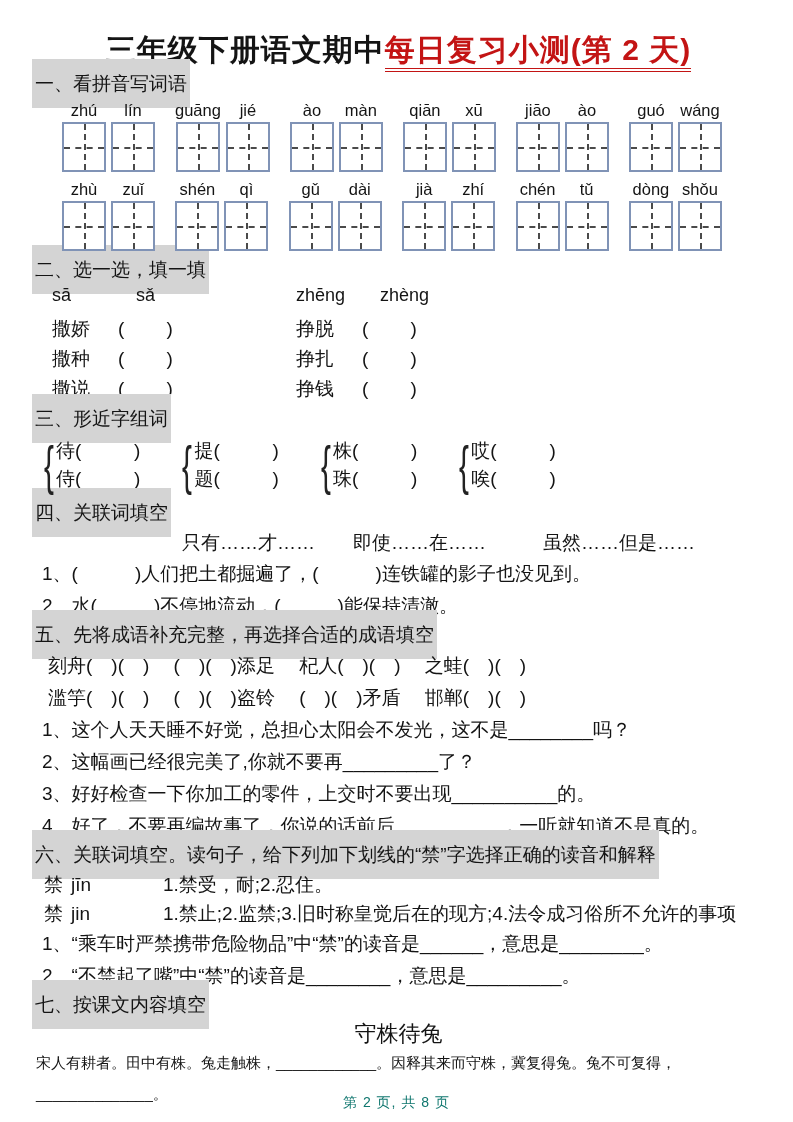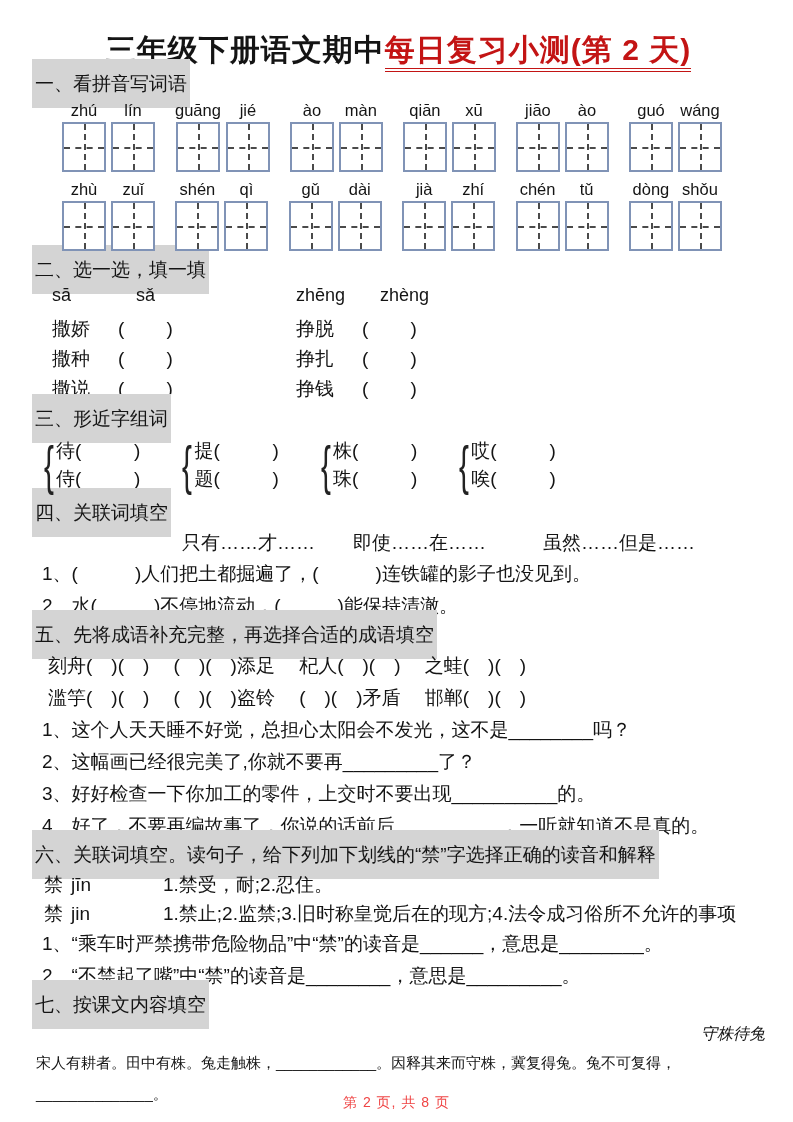--- a/index.html
+++ b/index.html
@@ -49,24 +49,24 @@
   .s3-lines{font-size:19px;line-height:28px;}
   
   .opt-line{font-size:19px;height:30px;line-height:30px;margin-left:150px;white-space:pre;}
   .txt-line{font-size:19px;height:32px;line-height:32px;padding-left:10px;white-space:pre;}
   .idiom-line{font-size:19px;height:32px;line-height:32px;padding-left:16px;white-space:pre;}
   
   .def-row{font-size:19px;height:29px;line-height:29px;padding-left:12px;}
   .def-zi{margin-right:8px;}
   .def-pin{display:inline-block;min-width:92px;}
   
-  .s7-sub{text-align:right;font-size:16px;height:27px;line-height:27px;font-style:italic;}
+  .s7-sub{text-align:center;font-size:22px;height:27px;line-height:27px;}
   .s7-body{font-size:15px;line-height:31px;padding-left:4px;}
   
-  .footer{position:absolute;left:0;right:0;bottom:10px;text-align:center;font-size:14px;letter-spacing:1px;color:#ef4444;}
+  .footer{position:absolute;left:0;right:0;bottom:10px;text-align:center;font-size:14px;letter-spacing:1px;color:#0f766e;}
 </style>
 </head>
 <body>
 
 <header class="title"><span class="t-black">三年级下册语文期中</span><span class="t-red">每日复习小测(第 2 天)</span></header>
 
 <section>
   <div class="sec-head"><span class="hl">一、看拼音写词语</span></div>
 
   <div class="py-block">

